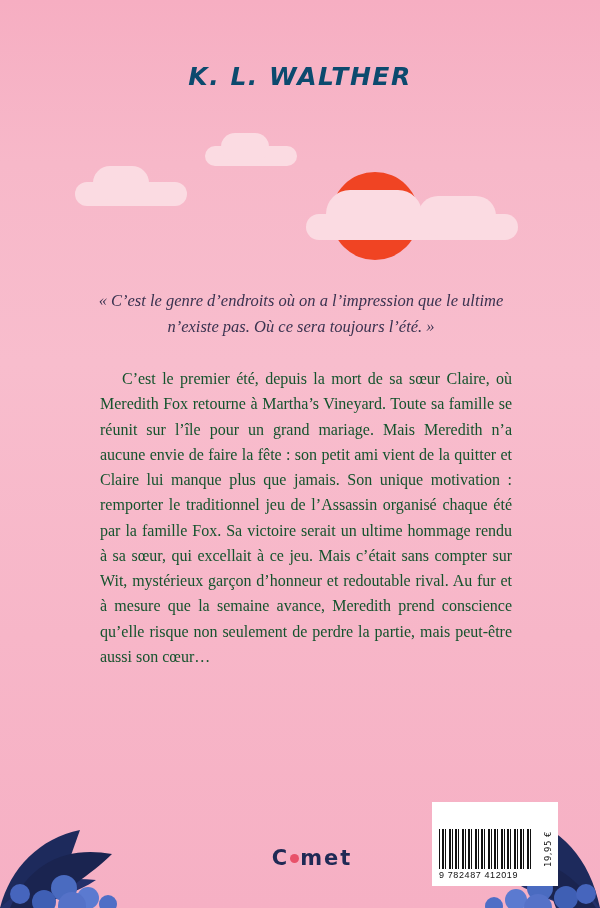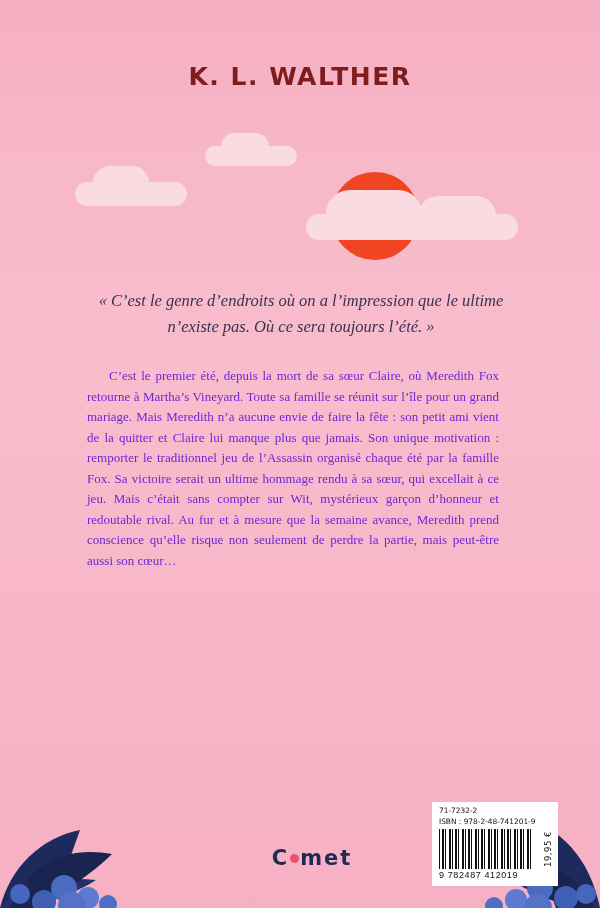--- a/index.html
+++ b/index.html
@@ -26,21 +26,22 @@
   .author {
     position: absolute;
     top: 62px;
     left: 0;
     width: 100%;
     text-align: center;
     font-family: "DejaVu Sans", sans-serif;
     font-weight: bold;
     font-size: 25px;
     letter-spacing: 1.5px;
-    color: #7f1d1d;
+    color: #0c4a6e;
+    font-style: italic;
   }
 
   
   .sky {
     position: absolute;
     top: 130px;
     left: 0;
     width: 600px;
     height: 130px;
   }
@@ -106,25 +107,25 @@
     font-style: italic;
     font-size: 16.5px;
     line-height: 1.55;
     color: #3a3350;
   }
 
   
   .blurb {
     position: absolute;
     top: 366px;
-    left: 87px;
+    left: 100px;
     width: 412px;
-    font-size: 13px;
+    font-size: 16px;
     line-height: 1.58;
-    color: #6d28d9;
+    color: #14532d;
     text-align: justify;
     text-indent: 22px;
   }
 
   
   .foliage {
     position: absolute;
     left: 0; bottom: 0;
     width: 600px; height: 190px;
     pointer-events: none;
@@ -245,24 +246,20 @@
     <circle cx="540" cy="170" r="13" fill="#4a6bc0"></circle>
     <circle cx="516" cy="182" r="11" fill="#5b7ad0"></circle>
     <circle cx="566" cy="180" r="12" fill="#3f5fb4"></circle>
     <circle cx="538" cy="190" r="14" fill="#5572c8"></circle>
     <circle cx="586" cy="176" r="10" fill="#4665bd"></circle>
     <circle cx="494" cy="188" r="9" fill="#4f6ec6"></circle>
   </g>
 </svg>
 
 <div class="barcode-box">
-  <div class="barcode-meta">
-    <div>71-7232-2</div>
-    <div>ISBN : 978-2-48-741201-9</div>
-  </div>
   <div class="barcode-bars"></div>
   <div class="barcode-digits">9 782487 412019</div>
   <div class="price">19,95 €</div>
 </div>
 
 <div class="publisher">
   <span>C</span><span class="dot"></span><span>met</span>
 </div>
 
 </body></html>

